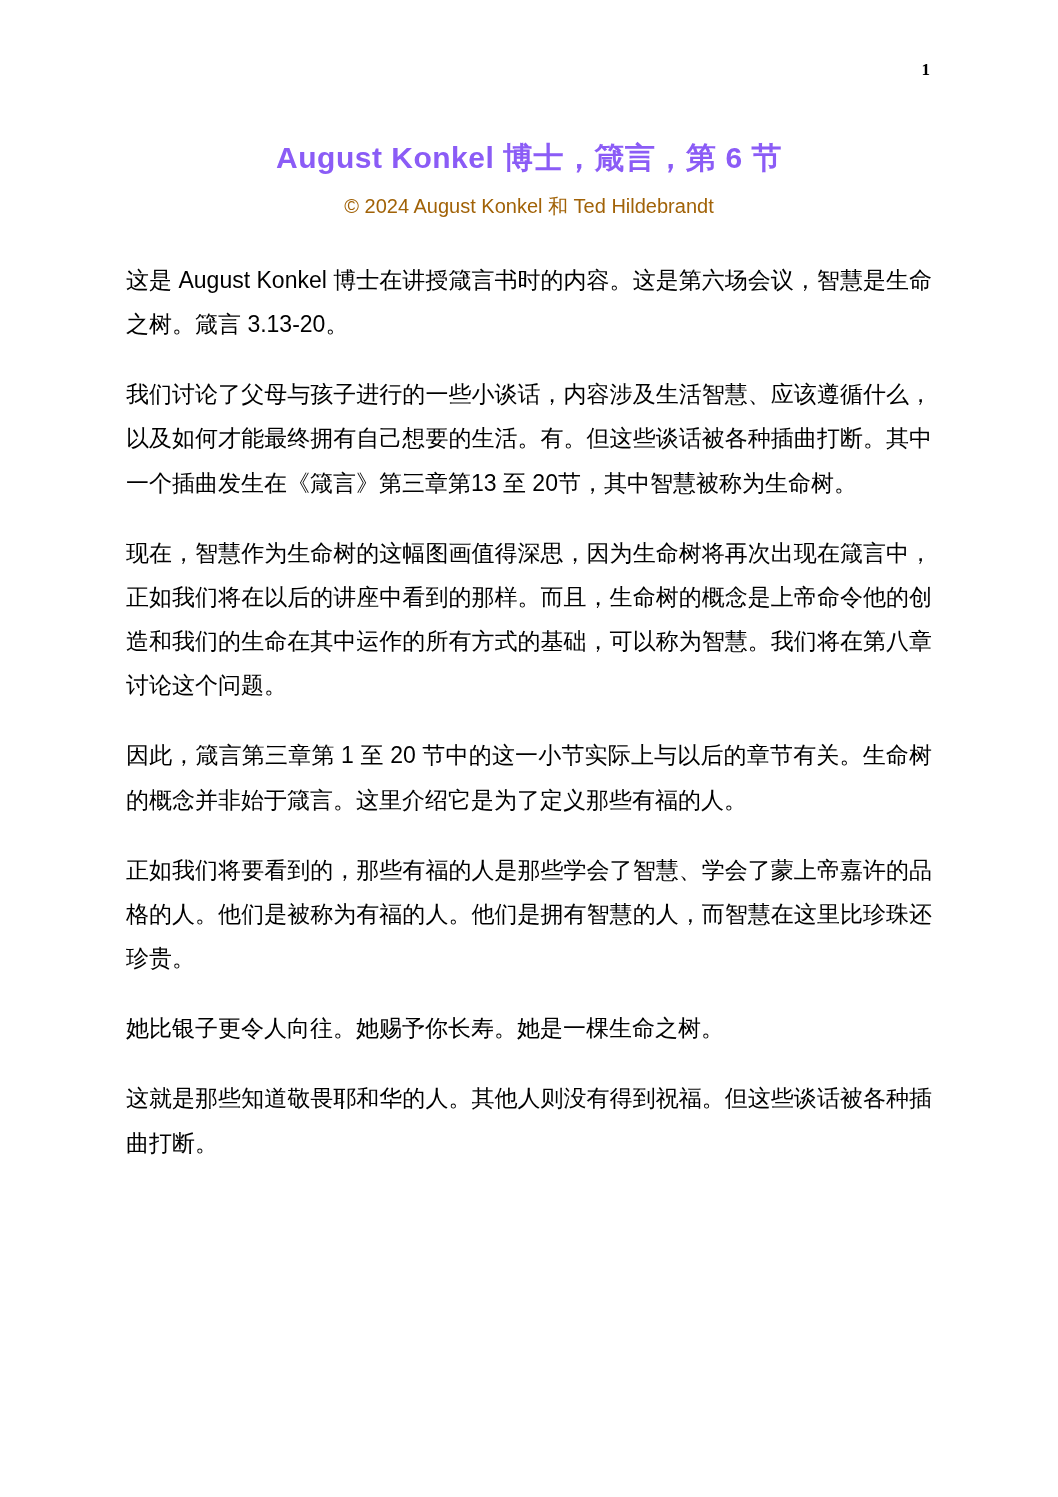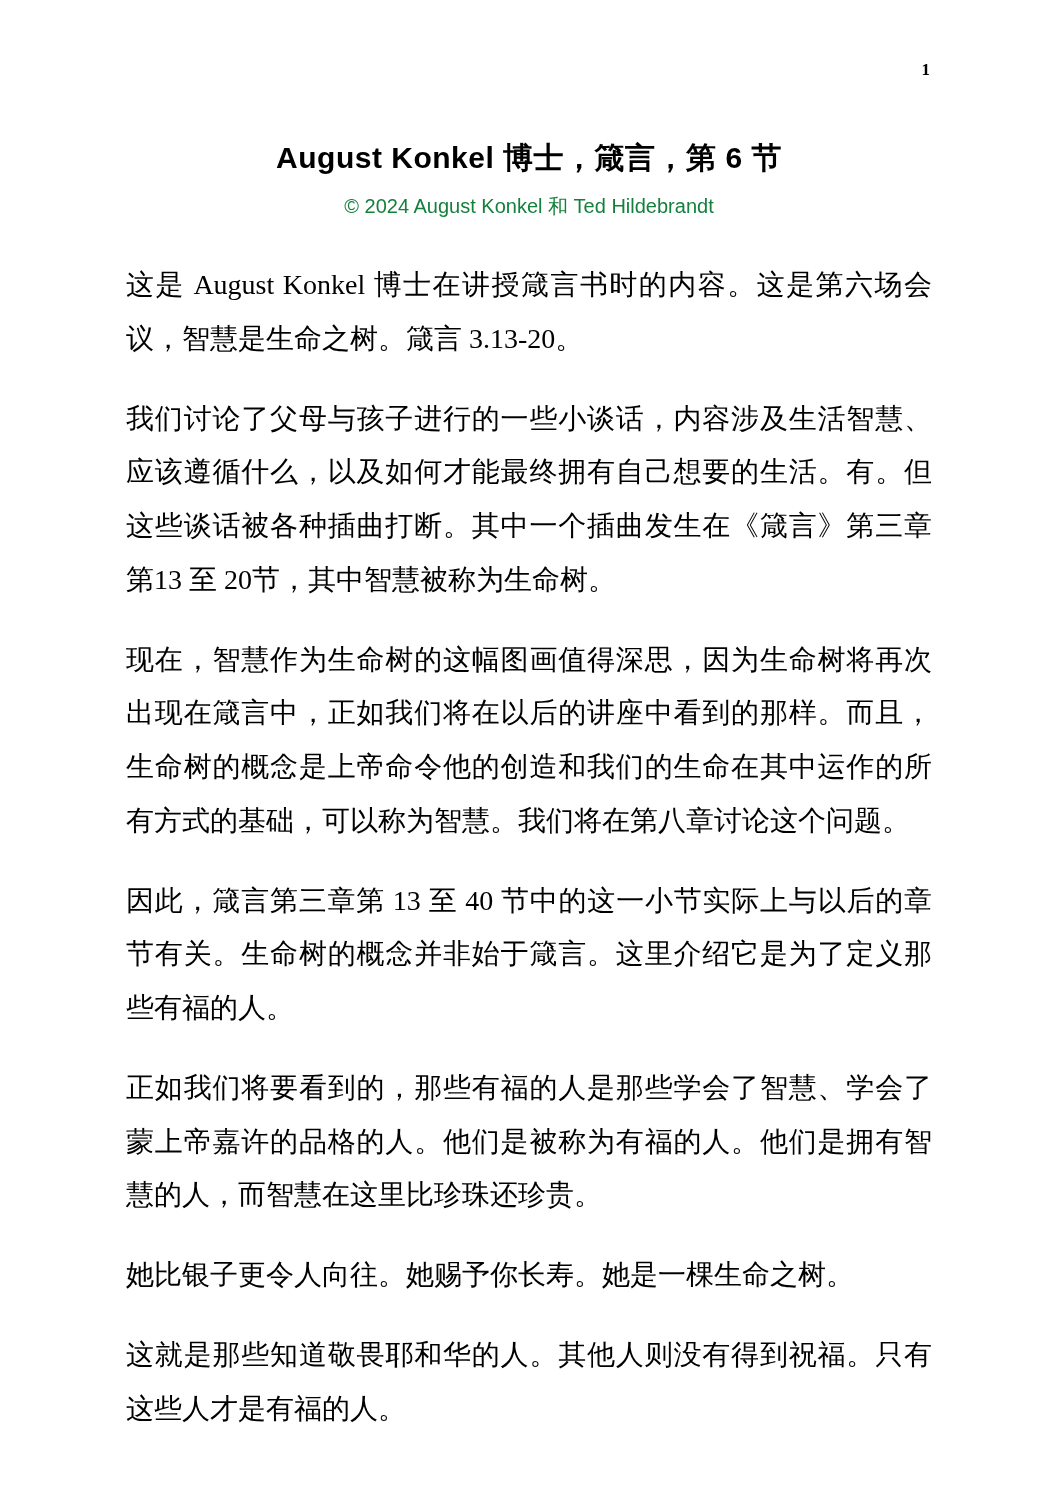--- a/index.html
+++ b/index.html
@@ -28,35 +28,35 @@
   }
   .doc-header {
     padding-top: 138px;
     text-align: center;
   }
   .doc-title {
     font-family: "Liberation Sans", sans-serif;
     font-weight: bold;
     font-size: 30px;
     margin: 0 0 14px 0;
-    color: #000000;
+    color: #8b5cf6;
     letter-spacing: 0.5px;
   }
   .doc-copyright {
     font-family: "Liberation Sans", sans-serif;
     font-size: 20px;
     margin: 0;
-    color: #15803d;
+    color: #a16207;
   }
   .doc-body {
     margin: 38px 126px 0 126px;
   }
   .doc-body p {
-    font-family: Liberation Serif, serif;
-    font-size: 28px;
+    font-family: Liberation Sans, sans-serif;
+    font-size: 23px;
     line-height: 1.92;
     text-align: justify;
     text-justify: inter-ideograph;
     margin: 0 0 26px 0;
     color: #000000;
   }
 </style>
 </head>
 <body>
 
@@ -65,18 +65,18 @@
 
   <div class="doc-header">
     <h1 class="doc-title">August Konkel 博士，箴言，第 6 节</h1>
     <p class="doc-copyright">© 2024 August Konkel 和 Ted Hildebrandt</p>
   </div>
 
   <main class="doc-body">
       <p>这是 August Konkel 博士在讲授箴言书时的内容。这是第六场会议，智慧是生命之树。箴言 3.13-20。</p>
       <p>我们讨论了父母与孩子进行的一些小谈话，内容涉及生活智慧、应该遵循什么，以及如何才能最终拥有自己想要的生活。有。但这些谈话被各种插曲打断。其中一个插曲发生在《箴言》第三章第13 至 20节，其中智慧被称为生命树。</p>
       <p>现在，智慧作为生命树的这幅图画值得深思，因为生命树将再次出现在箴言中，正如我们将在以后的讲座中看到的那样。而且，生命树的概念是上帝命令他的创造和我们的生命在其中运作的所有方式的基础，可以称为智慧。我们将在第八章讨论这个问题。</p>
-      <p>因此，箴言第三章第 13 至 40 节中的这一小节实际上与以后的章节有关。生命树的概念并非始于箴言。这里介绍它是为了定义那些有福的人。</p>
+      <p>因此，箴言第三章第 1 至 20 节中的这一小节实际上与以后的章节有关。生命树的概念并非始于箴言。这里介绍它是为了定义那些有福的人。</p>
       <p>正如我们将要看到的，那些有福的人是那些学会了智慧、学会了蒙上帝嘉许的品格的人。他们是被称为有福的人。他们是拥有智慧的人，而智慧在这里比珍珠还珍贵。</p>
       <p>她比银子更令人向往。她赐予你长寿。她是一棵生命之树。</p>
-      <p>这就是那些知道敬畏耶和华的人。其他人则没有得到祝福。只有这些人才是有福的人。</p>
+      <p>这就是那些知道敬畏耶和华的人。其他人则没有得到祝福。但这些谈话被各种插曲打断。</p>
     </main>
 </div>
 
 </body></html>

